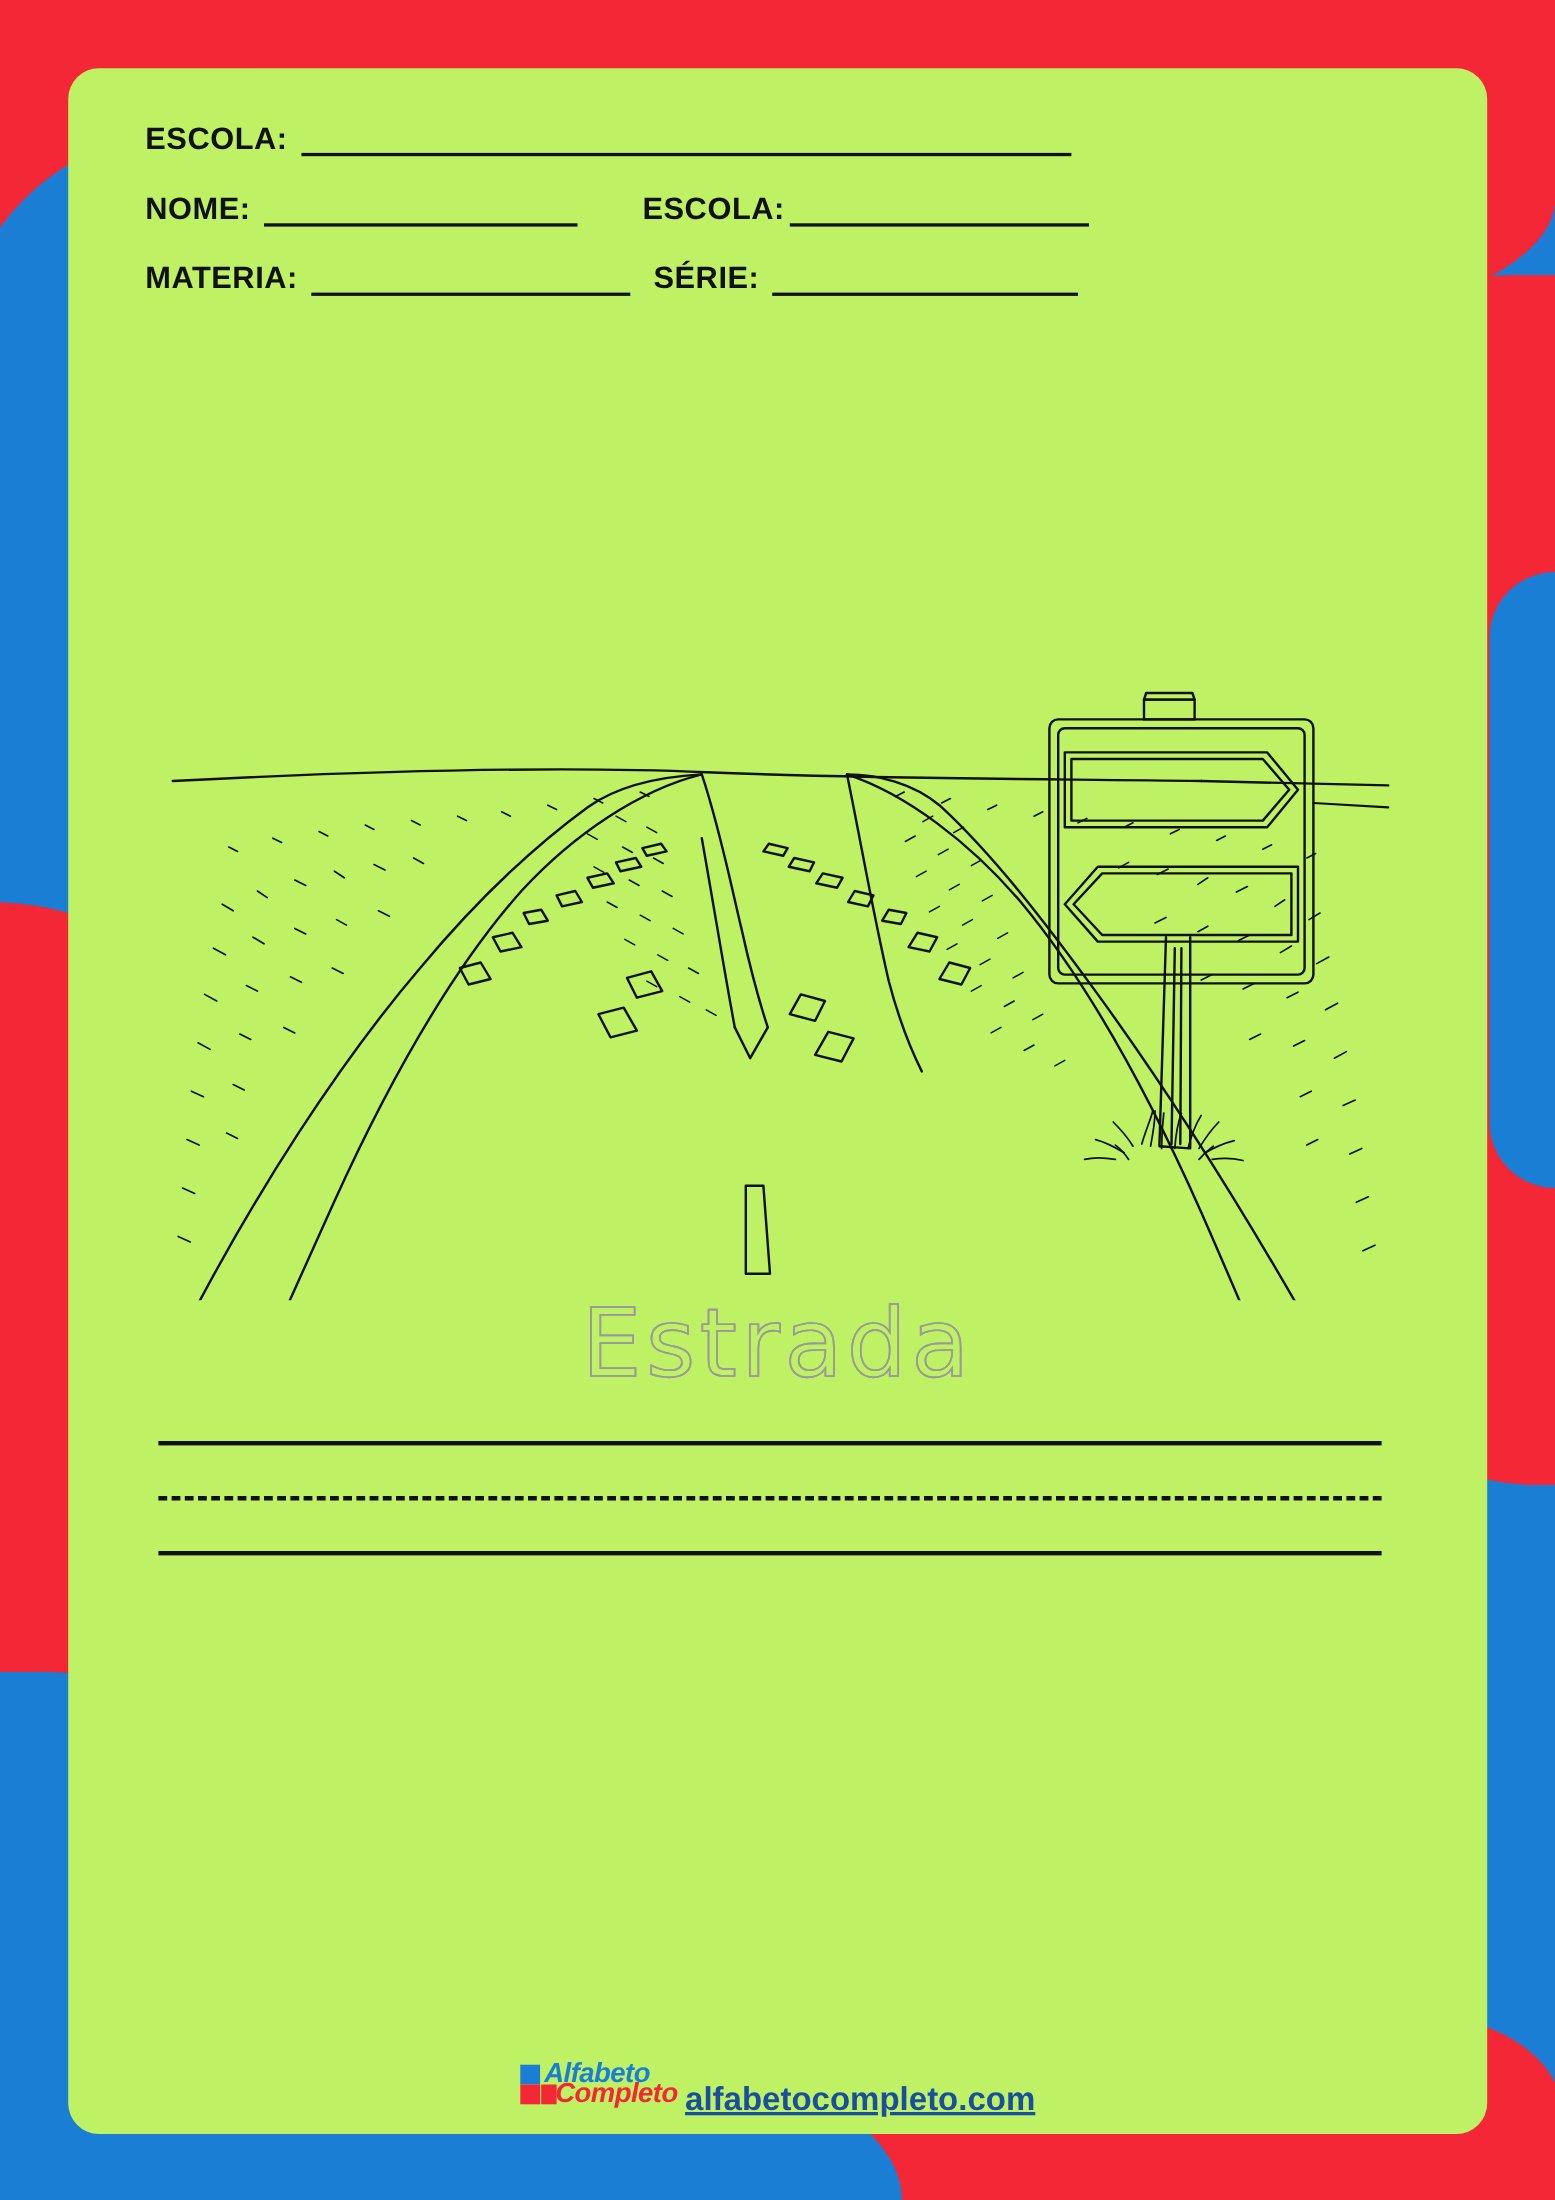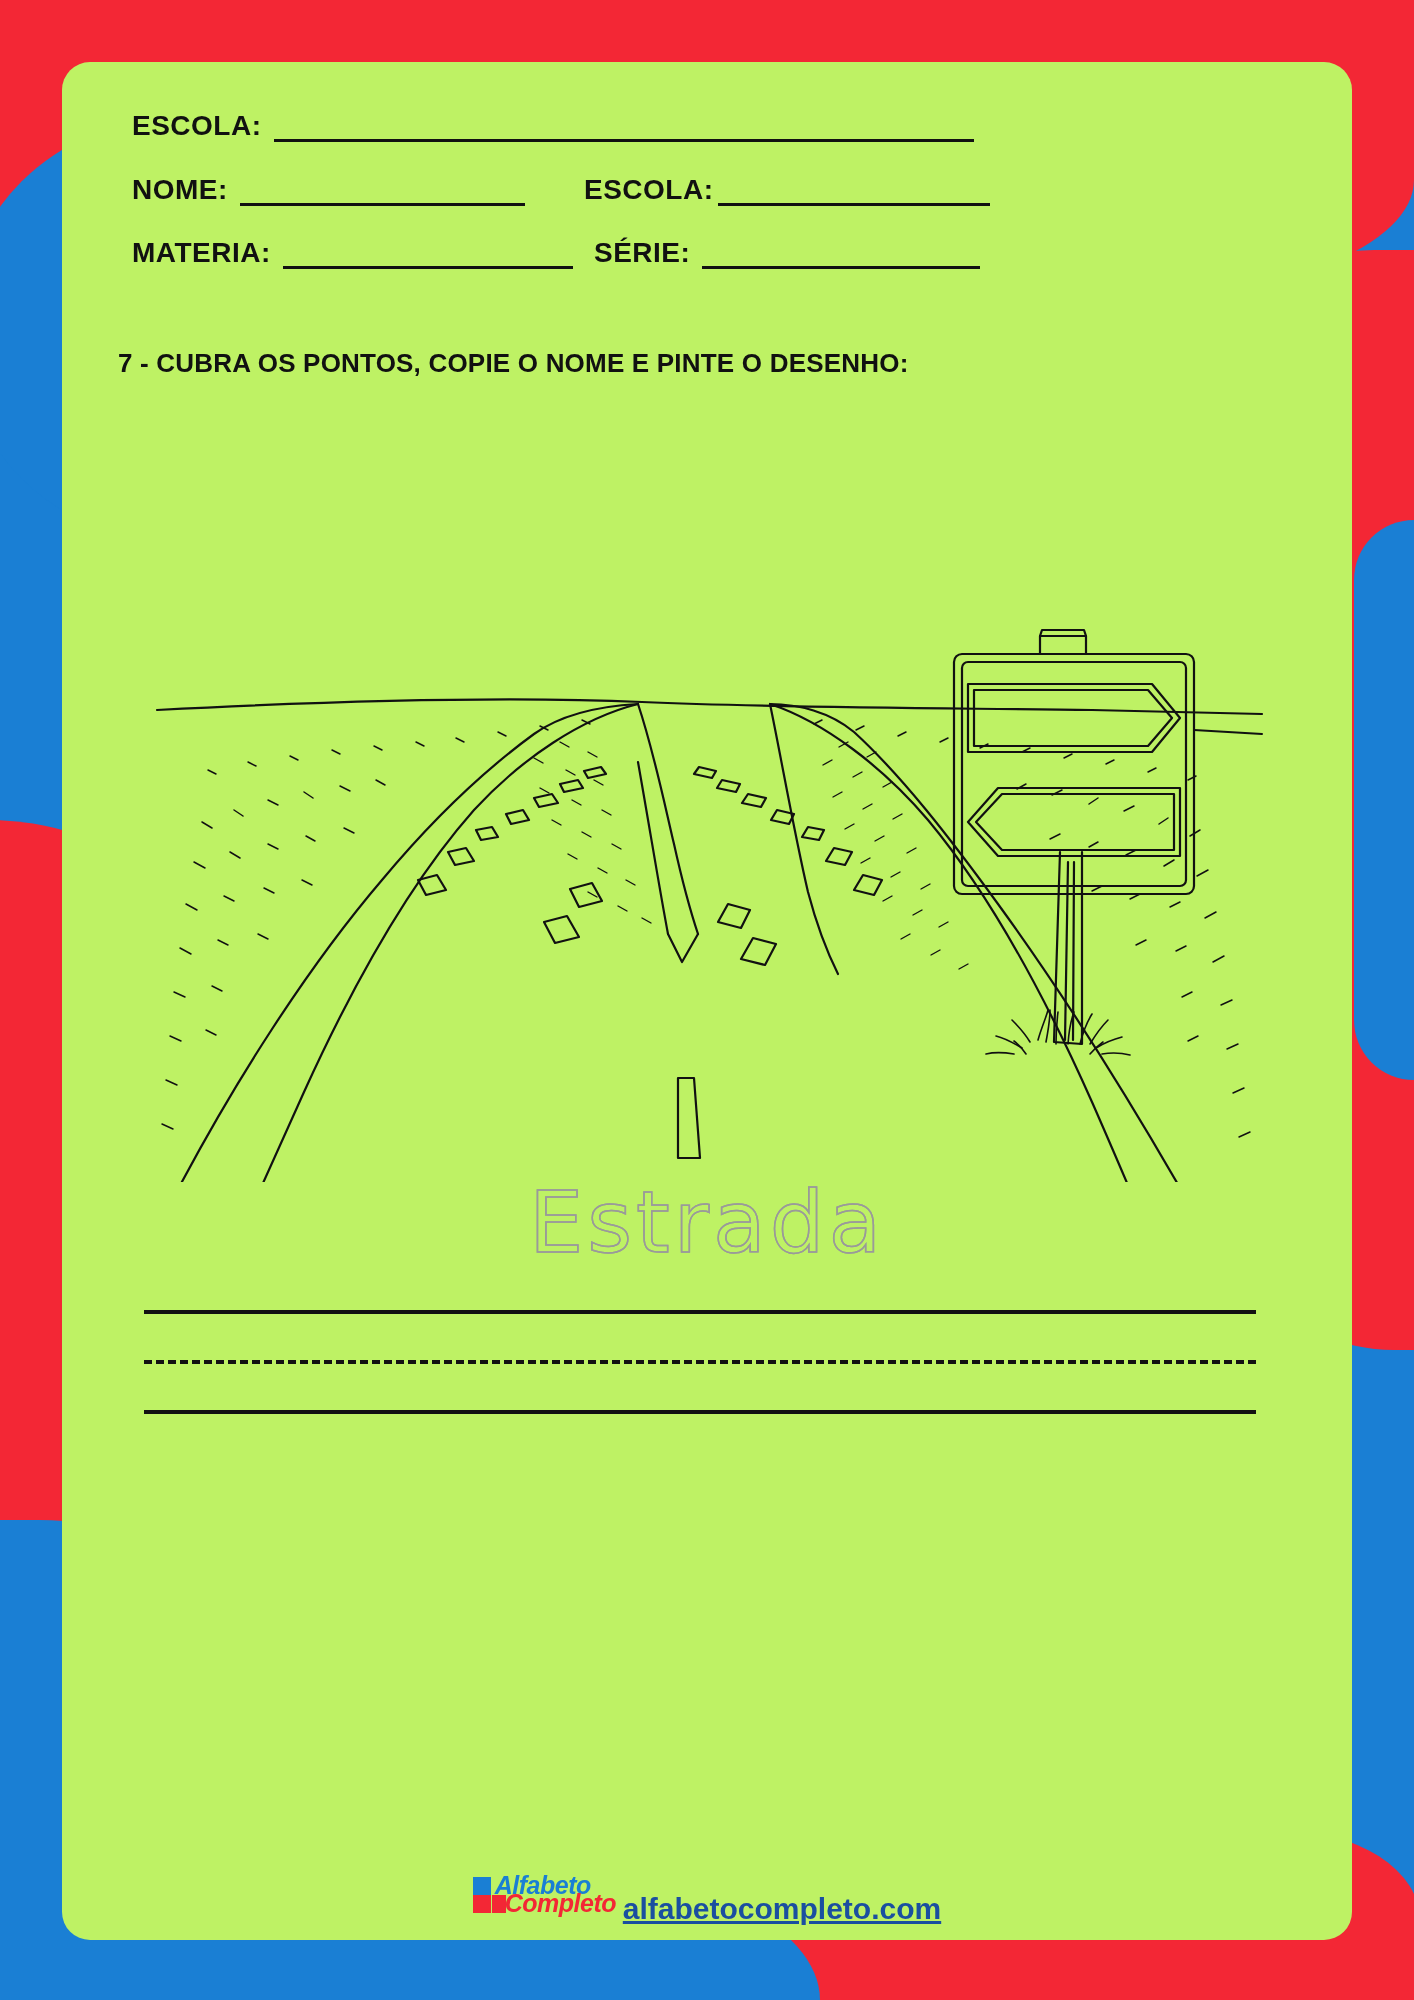--- a/index.html
+++ b/index.html
@@ -290,21 +290,20 @@
       <span class="flabel">MATERIA:</span>
       <span class="fline"></span>
     </div>
 
     <div class="field-row" id="row-serie">
       <span class="flabel">SÉRIE:</span>
       <span class="fline"></span>
     </div>
   </div>
 
-  <div id="instruction">7 - CUBRA OS PONTOS, COPIE O NOME E PINTE O DESENHO:</div>
 
   <div id="drawing">
     <svg viewBox="0 0 1250 620" width="1250" height="620" xmlns="http://www.w3.org/2000/svg">
       <g fill="none" stroke="#111111" stroke-width="2.2" stroke-linecap="round" stroke-linejoin="round">
 
         <path d="M75 148 C 230 140, 420 134, 560 140 C 700 146, 860 146, 1010 148"></path>
         <path d="M1010 148 L 1180 152"></path>
 
         <path d="M78 662 C 150 520, 230 400, 300 318 C 350 258, 400 210, 452 172 C 480 152, 520 144, 556 142"></path>
 

